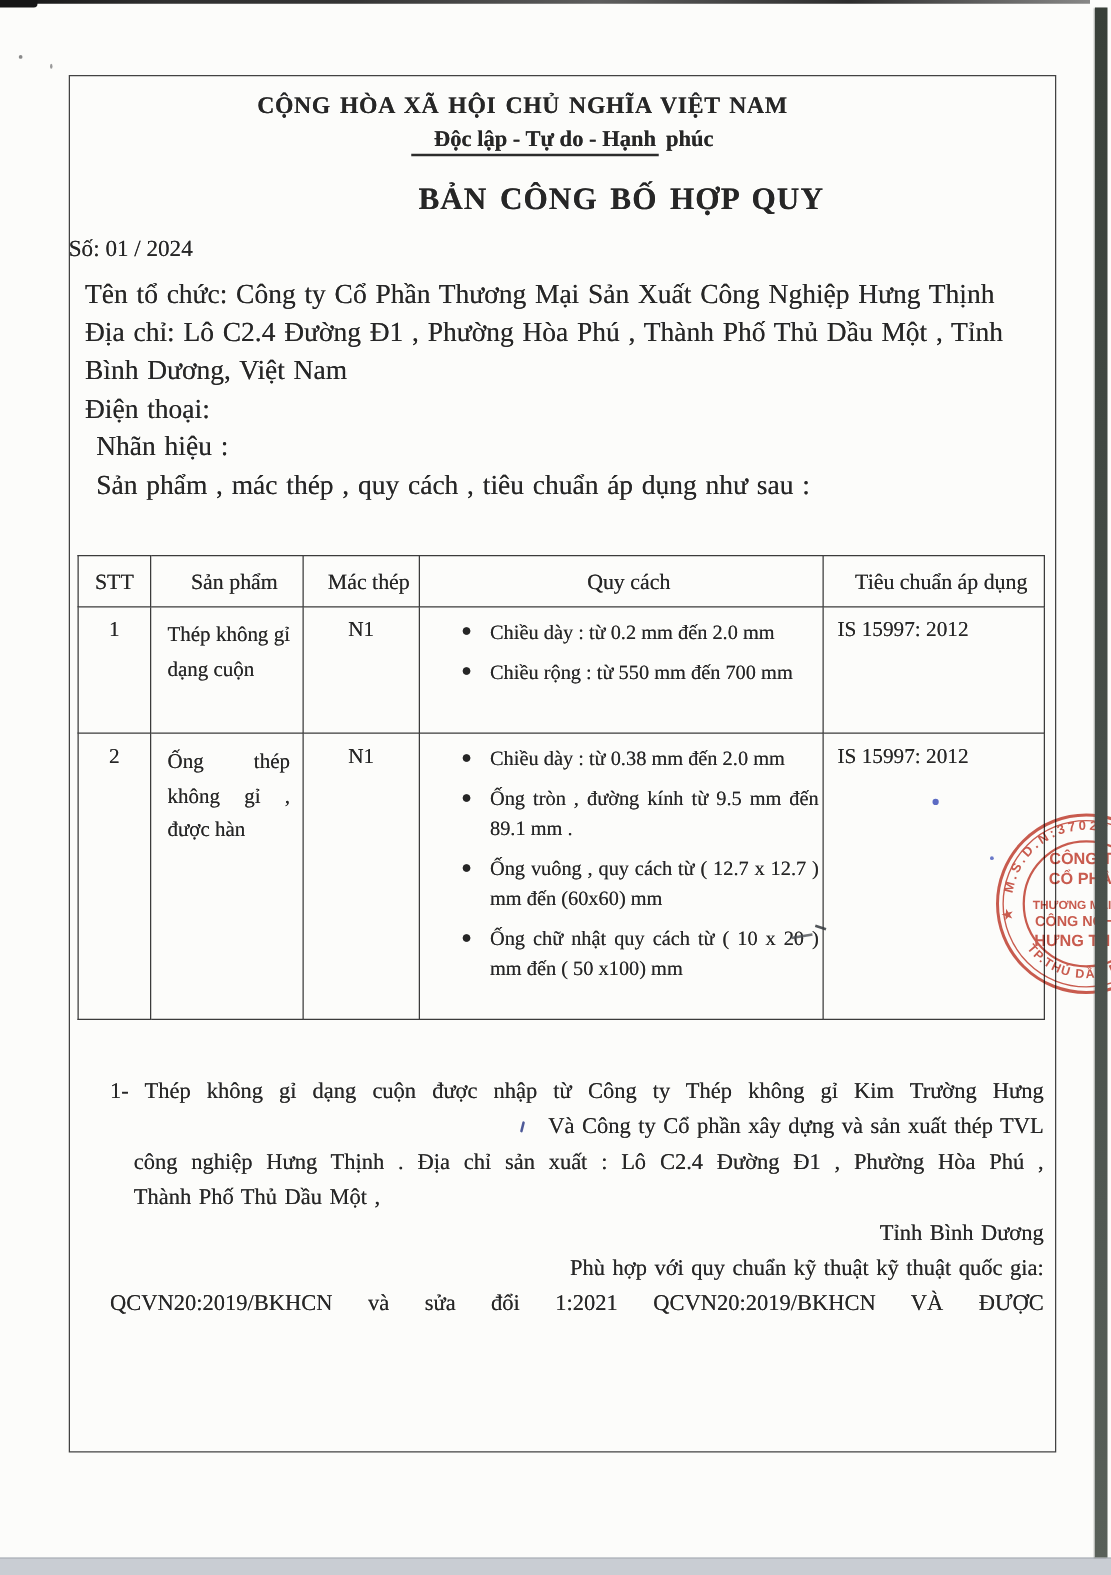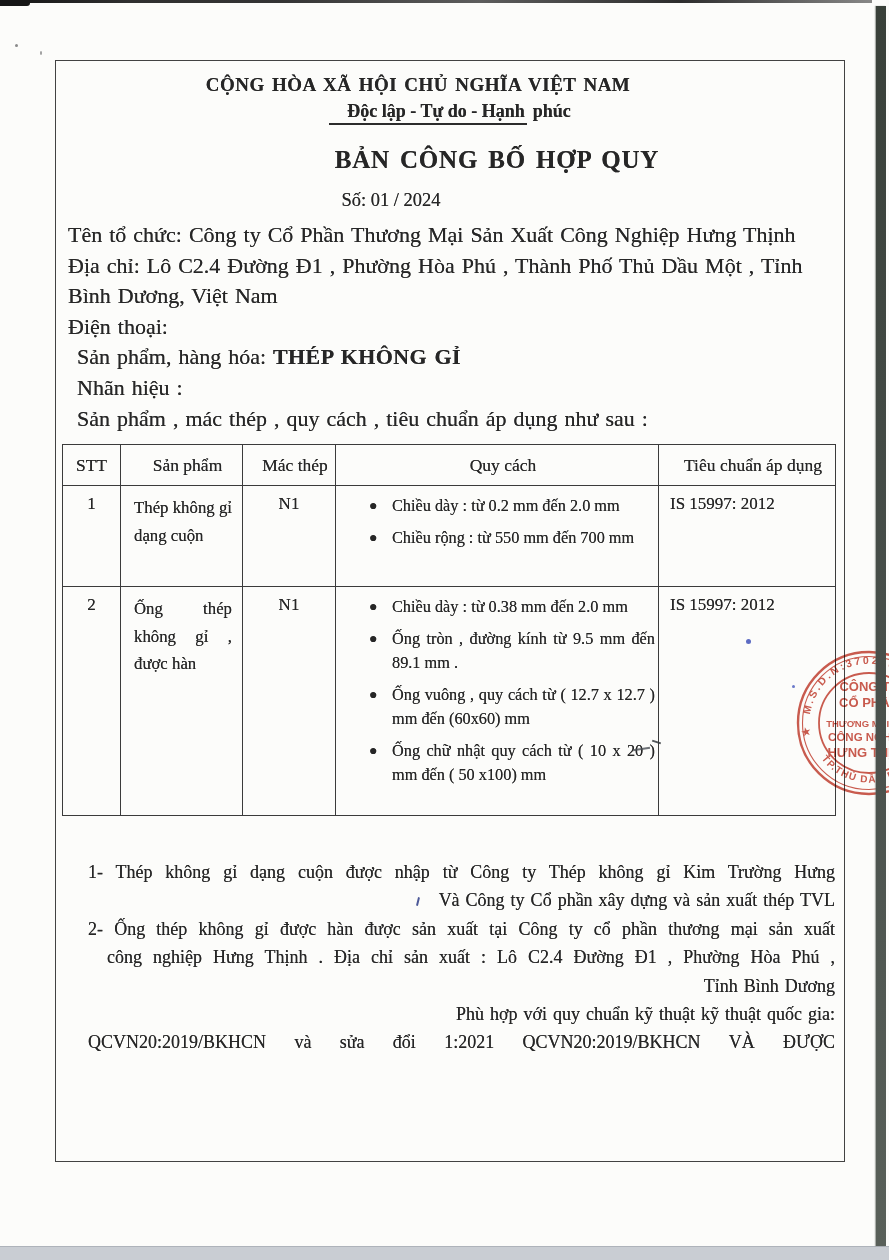--- a/index.html
+++ b/index.html
@@ -22,21 +22,21 @@
 
   
   .sheet-border{left:55px;top:60px;width:788px;height:1100px;border:1.5px solid #424242;z-index:1;background:transparent;}
 
   
   .nat1{left:55px;top:74px;width:726px;text-align:center;font-size:19px;font-weight:bold;letter-spacing:.5px;word-spacing:2px;z-index:2;}
   .nat2{left:55px;top:101px;width:790px;text-align:center;font-size:18px;font-weight:bold;z-index:2;}
   .nat2 .u{border-bottom:2px solid #2c2c2c;padding:0 2px 1px 18px;display:inline-block;}
   .nat2 .tail{padding-left:6px;display:inline-block;}
   .doc-title{left:55px;top:146px;width:884px;text-align:center;font-size:25px;font-weight:bold;letter-spacing:.8px;word-spacing:3px;z-index:2;}
-  .doc-num{left:55px;top:190px;width:672px;text-align:center;font-size:18.5px;z-index:2;}
+  .doc-num{left:55px;top:190px;width:672px;font-size:18.5px;z-index:2;}
 
   
   .info{left:68px;top:220px;width:745px;z-index:2;font-size:22px;line-height:30.6px;word-spacing:1.5px;}
   .info .ind{margin-left:9px;}
   .info strong{letter-spacing:.4px;}
 
   
   .spec-table{left:62px;top:444px;z-index:2;}
   table{border-collapse:collapse;table-layout:fixed;width:773px;}
   th,td{border:1.5px solid #3b3b3b;vertical-align:top;font-weight:normal;padding:0;}
@@ -88,21 +88,20 @@
 <div class="abs nat2 soft"><span class="u">Độc lập - Tự do - Hạnh</span><span class="tail">phúc</span></div>
 
 <div class="abs doc-title soft">BẢN CÔNG BỐ HỢP QUY</div>
 <div class="abs doc-num soft">Số: 01 / 2024</div>
 
 <div class="abs info soft">
   <div>Tên tổ chức: Công ty Cổ Phần Thương Mại Sản Xuất Công Nghiệp Hưng Thịnh</div>
   <div>Địa chỉ: Lô C2.4 Đường Đ1 , Phường Hòa Phú , Thành Phố Thủ Dầu Một , Tỉnh</div>
   <div>Bình Dương, Việt Nam</div>
   <div>Điện thoại:</div>
-  <div class="ind"><span>Sản phẩm, hàng hóa: </span><strong>THÉP KHÔNG GỈ</strong></div>
   <div class="ind">Nhãn hiệu :</div>
   <div class="ind">Sản phẩm , mác thép , quy cách , tiêu chuẩn áp dụng như sau :</div>
 </div>
 
 <div class="abs spec-table soft">
   <table>
     <colgroup>
         <col style="width:58px">
         <col style="width:122px">
         <col style="width:93px">
@@ -157,22 +156,22 @@
       </td>
       <td class="tc">IS 15997: 2012</td>
     </tr>
   </tbody>
     </table>
 </div>
 
 <div class="abs notes soft">
   <div class="pl26 just">1- Thép không gỉ dạng cuộn được nhập từ Công ty Thép không gỉ Kim Trường Hưng</div>
   <div class="pl26">Và Công ty Cổ phần xây dựng và sản xuất thép TVL</div>
-  <div class="pl26 just">2- Ống thép không gỉ được hàn được sản xuất tại Công ty cổ phần thương mại sản xuất</div>
   <div class="pl45 just">công nghiệp Hưng Thịnh . Địa chỉ sản xuất : Lô C2.4 Đường Đ1 , Phường Hòa Phú ,</div>
+  <div class="pl45">Thành Phố Thủ Dầu Một ,</div>
   <div class="pl26">Tỉnh Bình Dương</div>
   <div class="pl26">Phù hợp với quy chuẩn kỹ thuật kỹ thuật quốc gia:</div>
   <div class="pl26 just">QCVN20:2019/BKHCN và sửa đổi 1:2021 QCVN20:2019/BKHCN VÀ ĐƯỢC</div>
 </div>
 
 <svg class="abs stamp" viewBox="0 0 152 152" width="152" height="152">
   <circle cx="76" cy="76" r="71" stroke-width="2.4"></circle>
   <circle cx="76" cy="76" r="66.5" stroke-width="1.1"></circle>
   <circle cx="76" cy="76" r="50" stroke-width="1.8"></circle>
   <defs>

